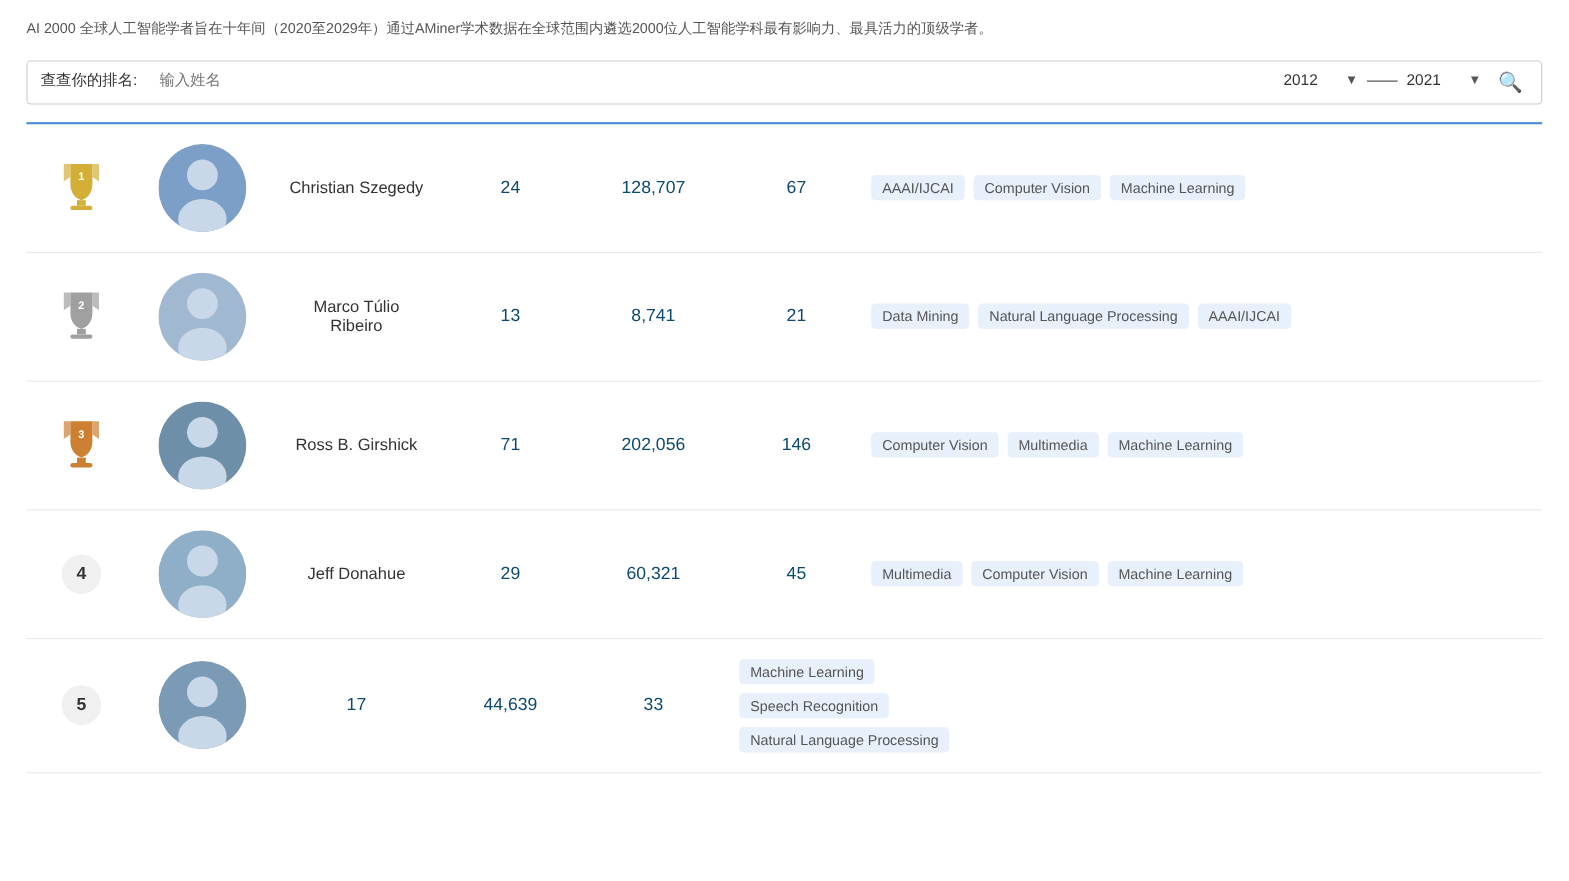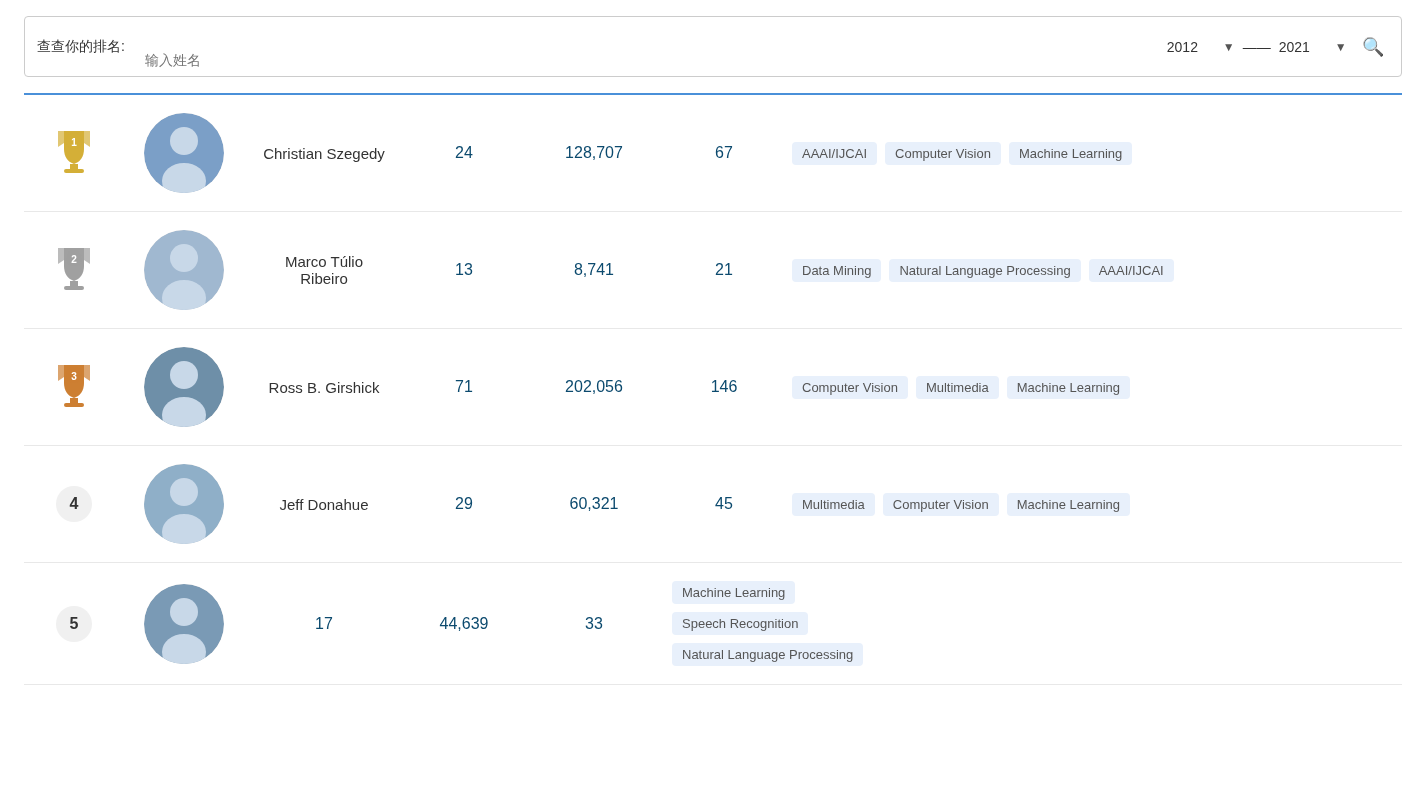--- a/index.html
+++ b/index.html
@@ -14,41 +14,40 @@
       max-width: 1426px;
     }
     .description {
       font-size: 13px;
       color: #555;
       margin-bottom: 18px;
       line-height: 1.6;
     }
     .search-bar {
       display: flex;
-      align-items: center;
+      align-items: flex-start;
       border: 1px solid #ccc;
       border-radius: 4px;
       padding: 8px 12px;
       margin-bottom: 0;
       gap: 12px;
     }
     .search-label {
       font-size: 14px;
       color: #333;
       white-space: nowrap;
       font-weight: 500;
     }
     .search-input {
       flex: 1;
       border: none;
       outline: none;
       font-size: 14px;
       color: #a16207;
       padding: 0 8px;
-      margin-top: 27px;
     }
     .year-selector {
       display: flex;
       align-items: center;
       gap: 8px;
       color: #333;
       font-size: 14px;
     }
     .year-select {
       border: none;
@@ -166,20 +165,21 @@
       border-radius: 4px;
       padding: 4px 10px;
       font-size: 13px;
       white-space: nowrap;
     }
   </style>
 </head>
 <body>
 
 <div class="page-wrapper">
+  <p class="description">AI 2000 全球人工智能学者旨在十年间（2020至2029年）通过AMiner学术数据在全球范围内遴选2000位人工智能学科最有影响力、最具活力的顶级学者。</p>
 
   <div class="search-bar">
     <span class="search-label">查查你的排名:</span>
     <input class="search-input" type="text" placeholder="输入姓名" style="">
     <div class="year-selector">
       <select class="year-select">
         <option>2012</option><option>2013</option><option>2014</option><option>2015</option>
         <option>2016</option><option>2017</option><option>2018</option><option>2019</option>
         <option>2020</option><option>2021</option>
       </select>

